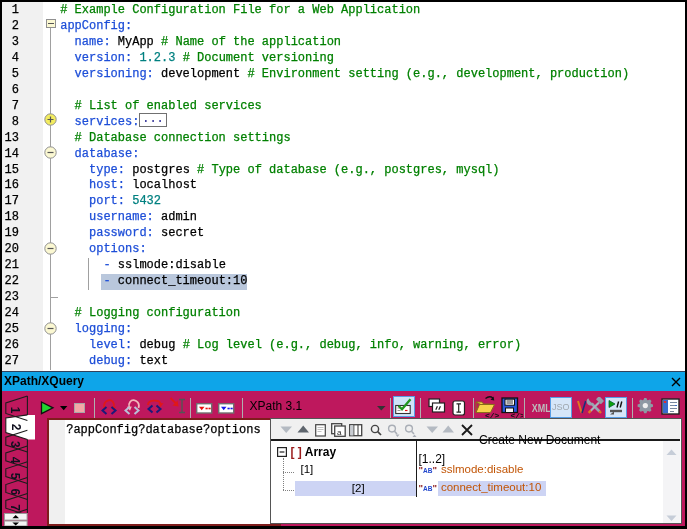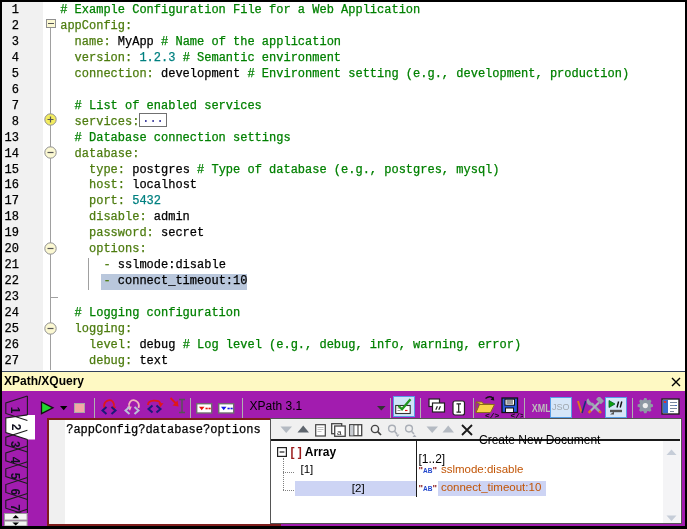--- a/index.html
+++ b/index.html
@@ -7,32 +7,32 @@
           font-family:"Liberation Sans",sans-serif;}
   #inner{position:absolute;left:2px;top:2px;width:683px;height:524px;background:#fff;overflow:hidden;}
   .abs{position:absolute;}
   pre{margin:0;font-family:"Liberation Mono",monospace;font-size:12px;line-height:15.95px;-webkit-text-stroke:0.25px currentColor;}
   
   #editor{position:absolute;left:0;top:0;width:683px;height:369px;background:#fff;}
   #gutter{position:absolute;left:0;top:0;width:41px;height:369px;background:#f1f1f1;}
   #nums{position:absolute;left:0;top:1px;width:17px;text-align:right;color:#000;}
   #code{position:absolute;left:58.2px;top:1px;color:#000;}
   .c{color:#008000;}
-  .k{color:#4d7c0f;}
+  .k{color:#1d4ed8;}
   .n{color:#008080;}
   #selline{position:absolute;left:99px;top:272px;width:146px;height:16px;background:#b9c7dc;}
   #svcbox{position:absolute;left:137px;top:110.5px;width:26px;height:12px;border:1.5px solid #707070;
           color:#1a1a8c;font-family:"Liberation Mono",monospace;font-size:12px;line-height:10px;text-align:center;}
   .foldline{position:absolute;width:1px;background:#a0a0a0;}
   .fbox{position:absolute;background:#fbf8d2;border:1px solid #909090;}
   
-  #titlebar{position:absolute;left:0;top:369px;width:683px;height:20px;background:#fef9c3;border-top:1px solid #33425c;}
+  #titlebar{position:absolute;left:0;top:369px;width:683px;height:20px;background:#0ea5e9;border-top:1px solid #33425c;}
   #titlebar .txt{position:absolute;left:2px;top:2px;font-size:12px;font-weight:bold;color:#000;}
   
-  #panel{position:absolute;left:0;top:389px;width:683px;height:135px;background:#a21caf;}
+  #panel{position:absolute;left:0;top:389px;width:683px;height:135px;background:#be185d;}
   .sep{position:absolute;top:7px;width:1px;height:20px;background:#b0b0b0;}
   #qpane{position:absolute;left:45px;top:27px;width:230px;height:104px;background:#fff;border:2px solid #7f1d1d;}
   #qtext{position:absolute;left:17.2px;top:2.5px;}
   #rpane{position:absolute;left:268px;top:27px;width:410px;height:104px;background:#fff;border:1px solid #555;}
   #rtoolbar{position:absolute;left:0;top:0;width:409px;height:20px;background:#f0f0f0;border-bottom:2px solid #1a1a1a;}
   #rtext{position:absolute;left:208px;top:14px;font-size:12px;color:#000;}
   #coldiv{position:absolute;left:144.5px;top:22px;width:1px;height:56px;background:#1a1a1a;}
   #vscroll{position:absolute;right:1px;top:22px;width:17px;height:82px;background:#f4f4f6;}
   .row{position:absolute;font-size:11.5px;color:#000;text-align:center;}
   .orange{color:#c25506;}
@@ -68,31 +68,31 @@
 21
 22
 23
 24
 25
 26
 27</pre>
     <pre id="code"><span class="c"># Example Configuration File for a Web Application</span>
 <span class="k">appConfig:</span>
   <span class="k">name:</span> MyApp <span class="c"># Name of the application</span>
-  <span class="k">version:</span> <span class="n">1.2.3</span> <span class="c"># Semantic environment</span>
-  <span class="k">connection:</span> development <span class="c"># Environment setting (e.g., development, production)</span>
+  <span class="k">version:</span> <span class="n">1.2.3</span> <span class="c"># Document versioning</span>
+  <span class="k">versioning:</span> development <span class="c"># Environment setting (e.g., development, production)</span>
 
   <span class="c"># List of enabled services</span>
   <span class="k">services:</span>
   <span class="c"># Database connection settings</span>
   <span class="k">database:</span>
     <span class="k">type:</span> postgres <span class="c"># Type of database (e.g., postgres, mysql)</span>
     <span class="k">host:</span> localhost
     <span class="k">port:</span> <span class="n">5432</span>
-    <span class="k">disable:</span> admin
+    <span class="k">username:</span> admin
     <span class="k">password:</span> secret
     <span class="k">options:</span>
       <span class="k">-</span> sslmode:disable
       <span class="k">-</span> connect_timeout:10
 
   <span class="c"># Logging configuration</span>
   <span class="k">logging:</span>
     <span class="k">level:</span> debug <span class="c"># Log level (e.g., debug, info, warning, error)</span>
     <span class="k">debug:</span> text</pre>
     <div id="svcbox">...</div>

